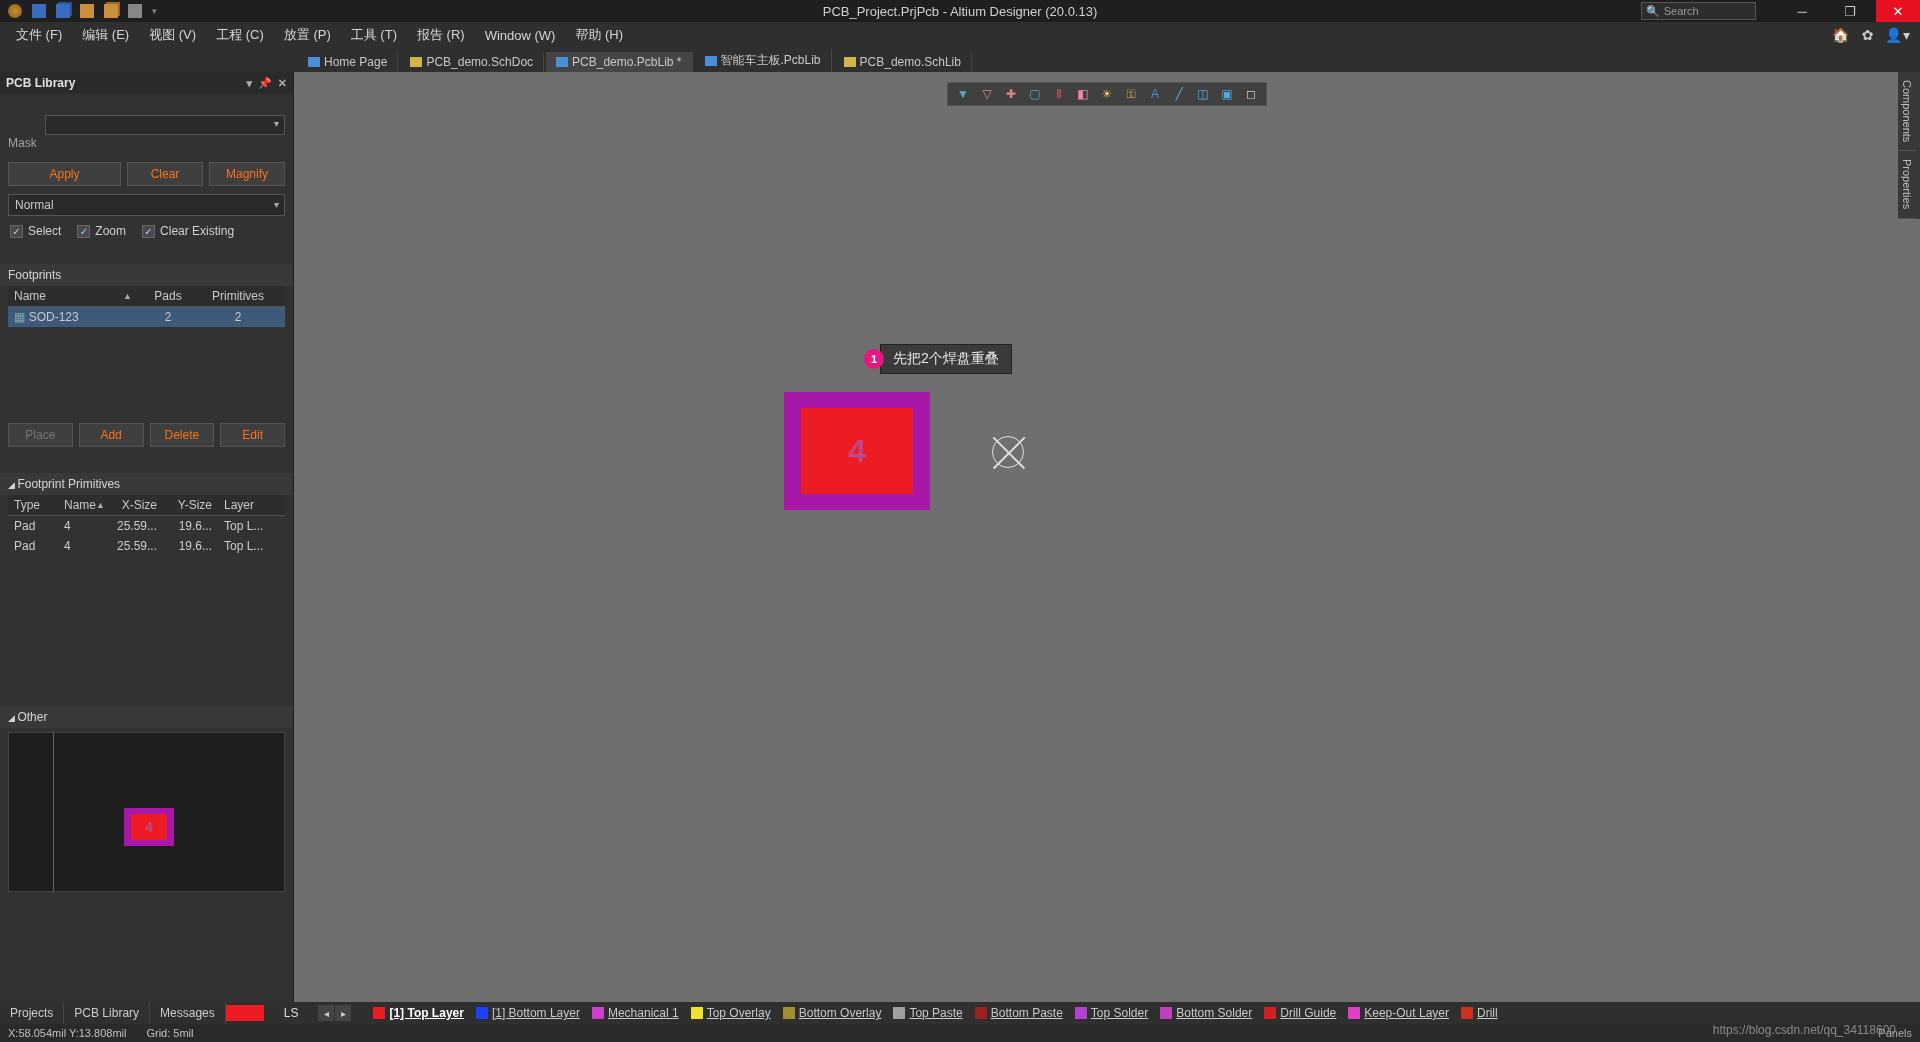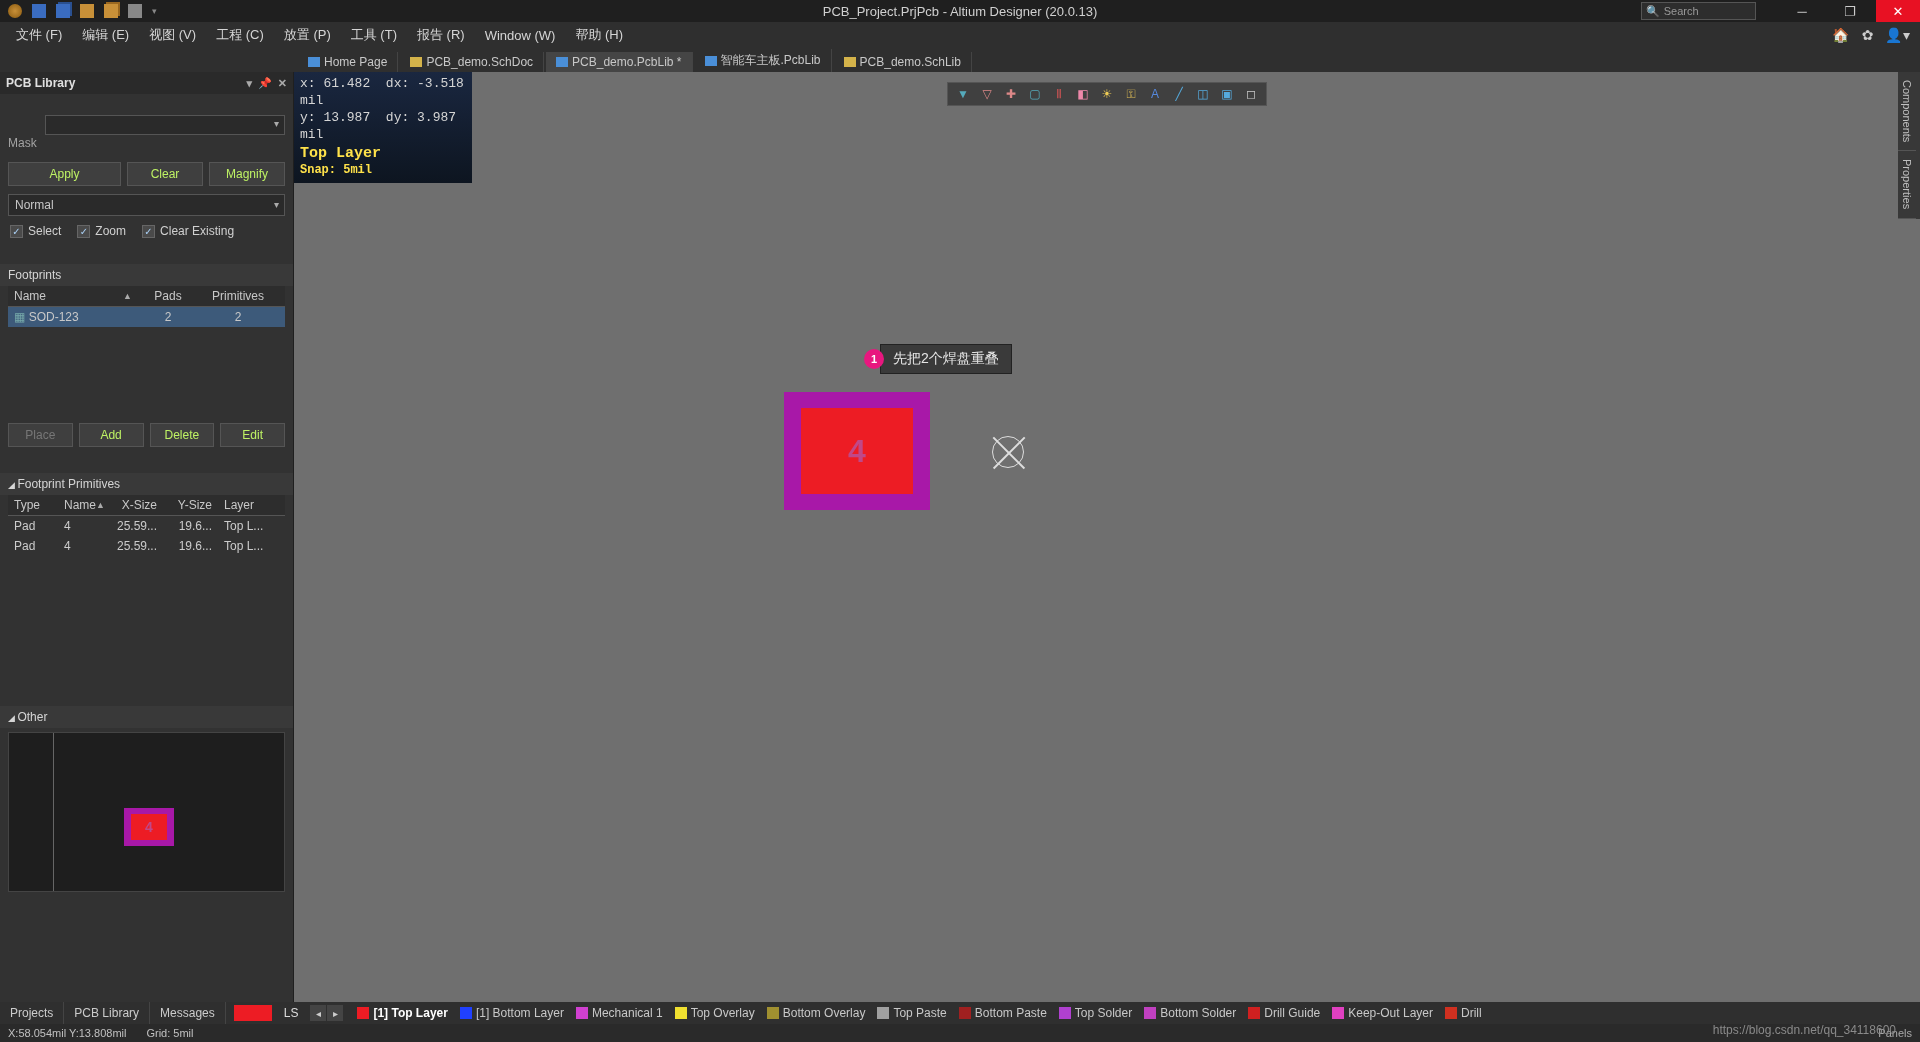--- a/index.html
+++ b/index.html
@@ -134,21 +134,21 @@
 .mask-dropdown::after { content: '▾'; position: absolute; right: 5px; top: 2px; color: #aaa; font-size: 10px;}
 .btn-row { display: flex; gap: 6px; padding: 6px 8px; }
 .btn {
   flex: 1;
   background: #3f3f3f;
   border: 1px solid #555;
   height: 24px;
   display: flex;
   align-items: center;
   justify-content: center;
-  color: #bef264;
+  color: #f97316;
   font-size: 12px;
 }
 .btn.disabled { color: #777; }
 .normal-dropdown {
   margin: 2px 8px;
   background: #2a2a2a;
   border: 1px solid #555;
   height: 22px;
   display: flex;
   align-items: center;
@@ -339,35 +339,35 @@
   bottom: 18px;
   left: 0;
   height: 22px;
   background: #2f2f2f;
   display: flex;
   align-items: center;
   width: 100%;
 }
 .bottom-panel-tab { padding: 4px 10px; color: #ccc; border-right: 1px solid #444;}
 .layer-bar {
-  margin-left: 8px;
-  display: flex;
-  align-items: center;
-  gap: 8px;
+  margin-left: 0;
+  display: flex;
+  align-items: center;
+  gap: 16px;
   flex: 1;
 }
 .layer-swatch-big {
   width: 38px; height: 16px;
   display: flex;
   background: #ed1c24;
 }
 .ls-label { color: #ddd; padding: 0 4px;}
 .layer-nav { display: flex; gap: 1px;}
 .layer-nav-btn { width: 16px; height: 16px; background: #444; display: flex; align-items: center; justify-content: center; color: #ccc; font-size: 10px;}
-.layer-item { display: flex; align-items: center; gap: 4px; padding: 0 6px;}
+.layer-item { display: flex; align-items: center; gap: 4px; padding: 0 6px; text-decoration: underline;}
 .layer-sw { width: 12px; height: 12px; }
 .layer-item.active { color: #fff; font-weight: 600;}
 .statusbar {
   position: absolute;
   bottom: 0;
   left: 0;
   width: 100%;
   height: 18px;
   background: #2a2a2a;
   display: flex;
@@ -538,26 +538,20 @@
     <div class="section-header collapsible">Other</div>
     <div class="other-preview">
       <div class="preview-axis-v"></div>
       <div class="preview-pad">
         <div class="preview-pad-inner">4</div>
       </div>
     </div>
   </div>
 
   <div class="canvas-area">
-    <div class="hud">
-      <div class="hud-coords"><span>x:    61.482</span>&nbsp;&nbsp;<span>dx:    -3.518  mil</span></div>
-      <div class="hud-coords"><span>y:    13.987</span>&nbsp;&nbsp;<span>dy:     3.987  mil</span></div>
-      <div class="hud-layer">Top Layer</div>
-      <div class="hud-snap">Snap: 5mil</div>
-    </div>
     <div class="canvas-toolbar">
       <div class="ct-btn" style="color:#5ab">▼</div>
       <div class="ct-btn" style="color:#d88">▽</div>
       <div class="ct-btn" style="color:#d88">✚</div>
       <div class="ct-btn" style="color:#5ab">▢</div>
       <div class="ct-btn" style="color:#d55">⫴</div>
       <div class="ct-btn" style="color:#e8a">◧</div>
       <div class="ct-btn" style="color:#ec5">☀</div>
       <div class="ct-btn" style="color:#db5">⚿</div>
       <div class="ct-btn" style="color:#58d">A</div>

